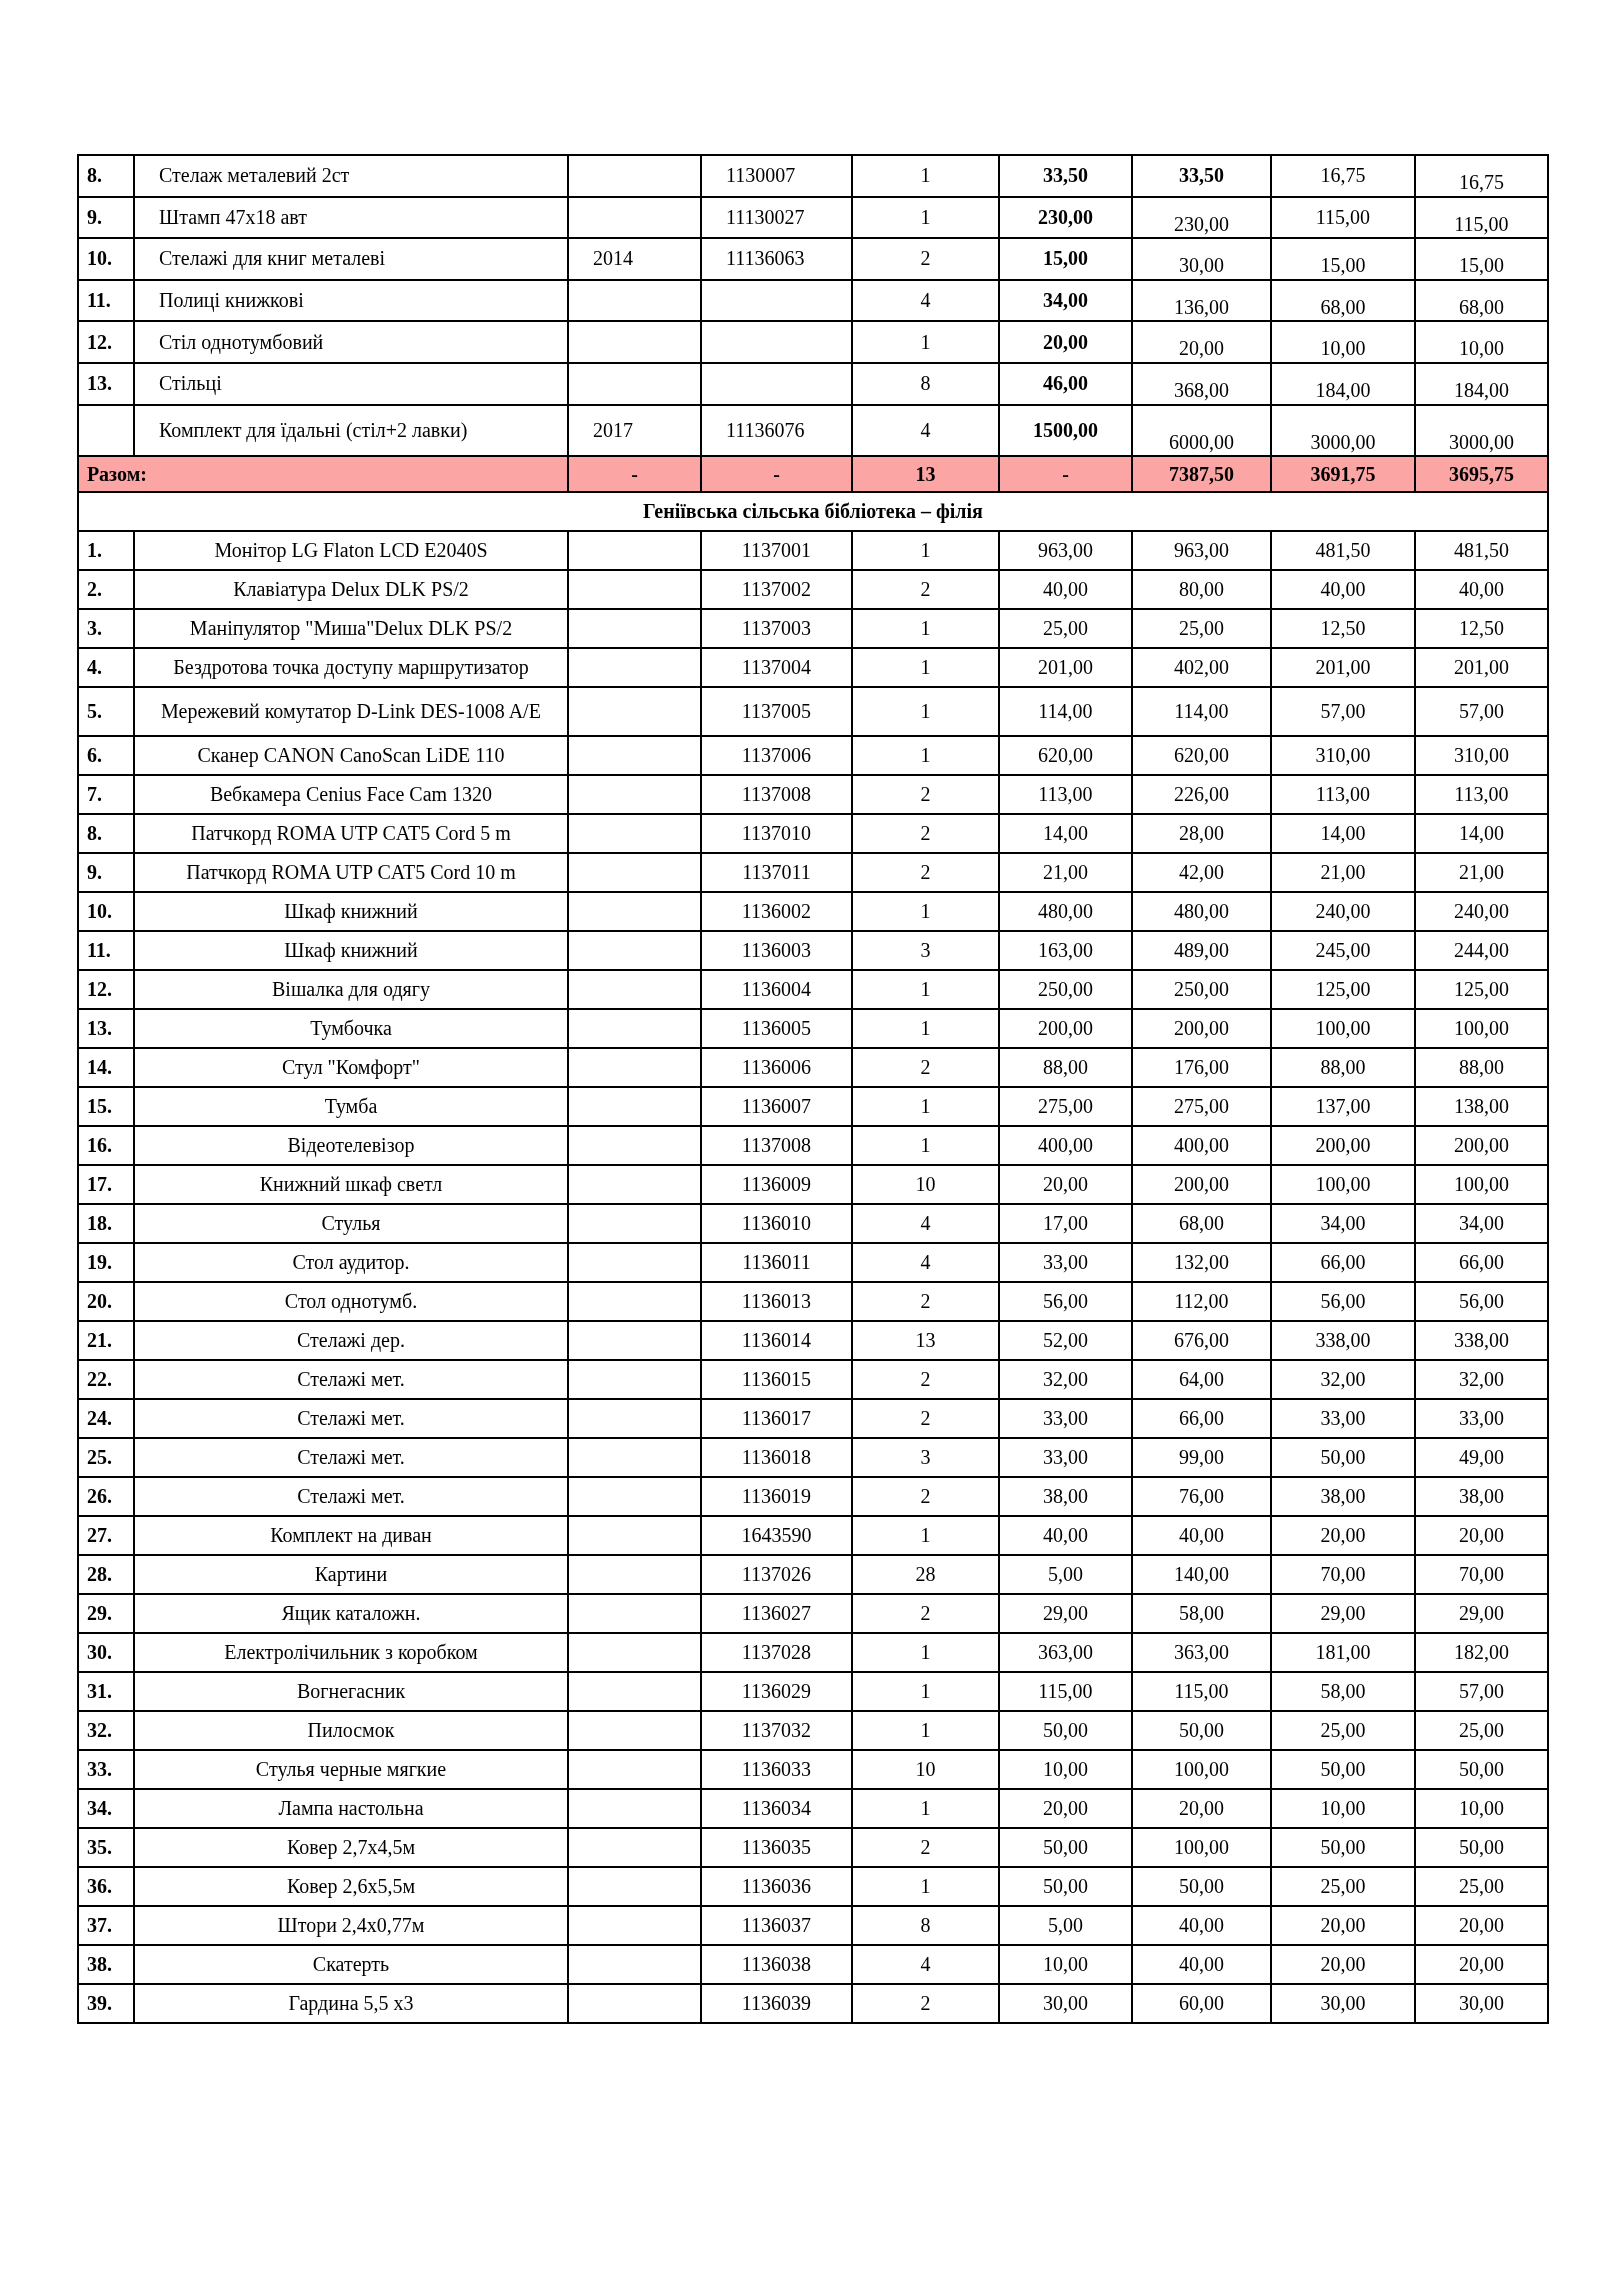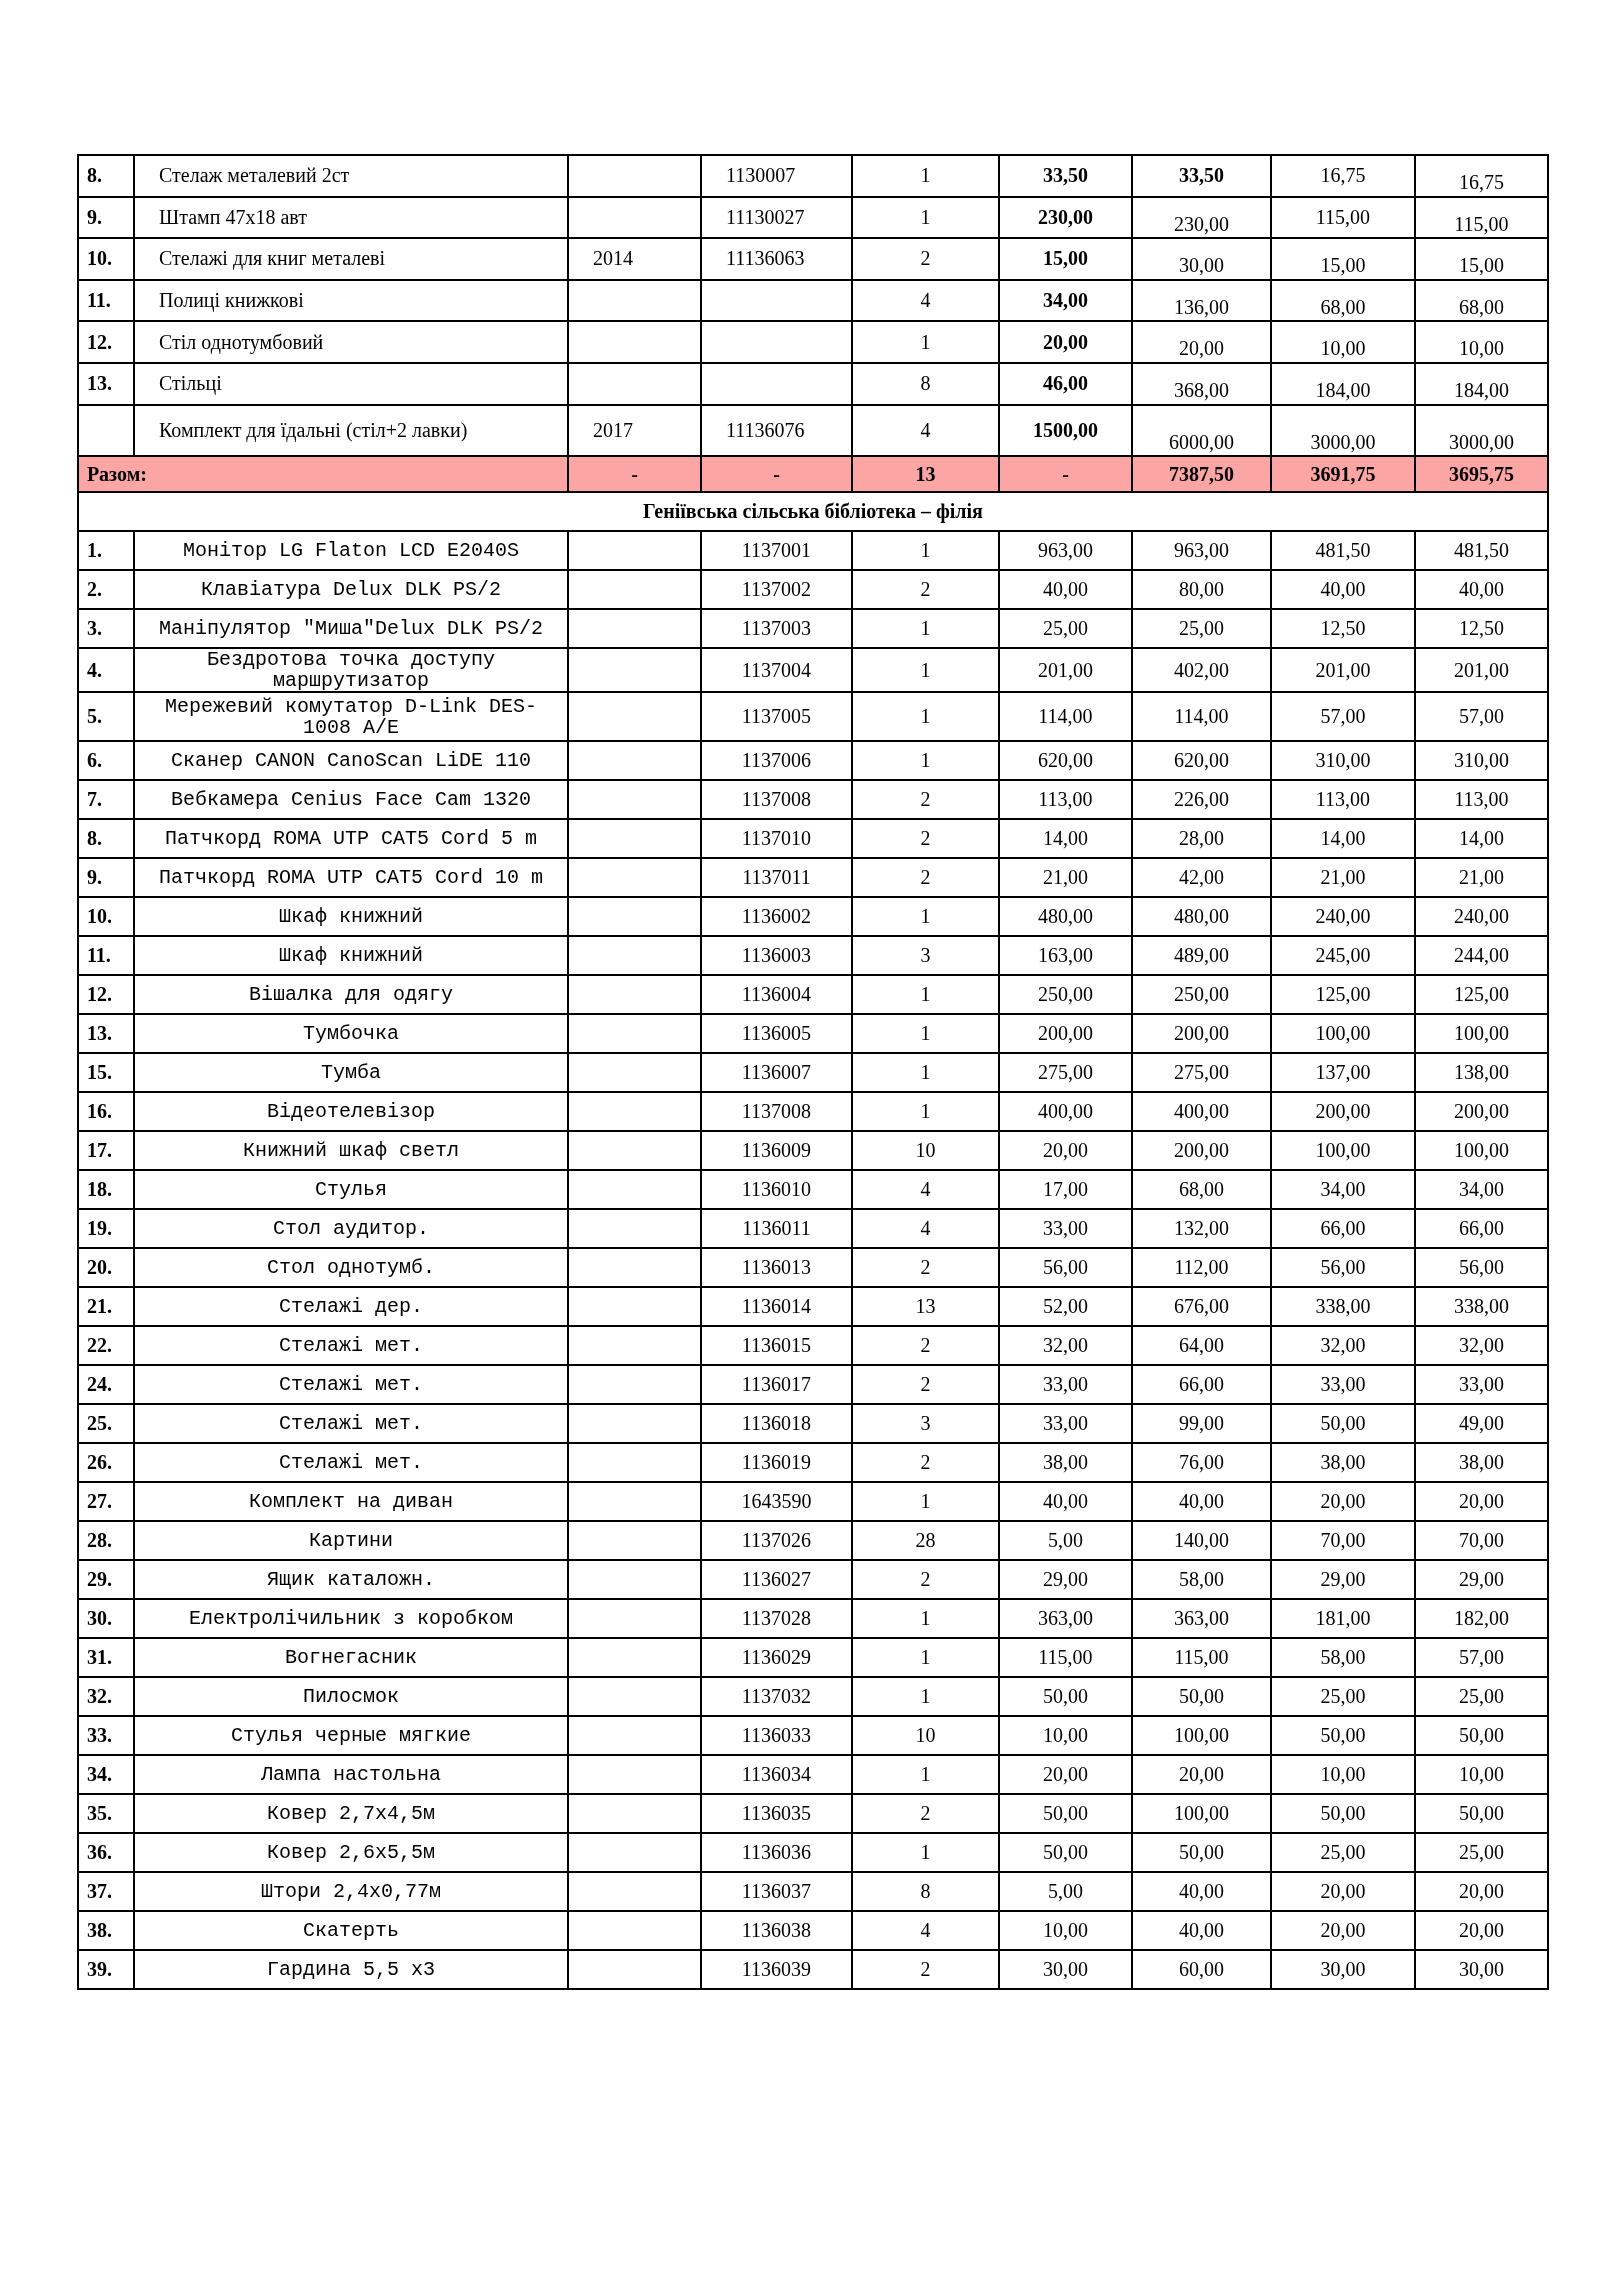--- a/index.html
+++ b/index.html
@@ -4,21 +4,21 @@
 <style>
   html, body { margin: 0; padding: 0; background: #ffffff; }
   body { width: 1623px; height: 2295px; position: relative; font-family: "Liberation Serif", "DejaVu Serif", serif; color: #000; }
   .page { position: absolute; left: 77px; top: 154px; width: 1470px; }
   table { border-collapse: collapse; width: 1470px; table-layout: fixed; }
   td { border: 2px solid #000; font-size: 20px; padding: 0 6.5px; height: 37px; vertical-align: middle; line-height: 1.05; }
   col.c1 { width: 56px; } col.c2 { width: 434px; } col.c3 { width: 133px; } col.c4 { width: 151px; }
   col.c5 { width: 147px; } col.c6 { width: 133px; } col.c7 { width: 139px; } col.c8 { width: 144px; } col.c9 { width: 133px; }
   .num { font-weight: bold; text-align: left; padding-left: 7.9px; }
   .name-left { text-align: left; padding-left: 24px; }
-  .name-center { text-align: center; font-family: Liberation Mono, monospace; }
+  .name-center { text-align: center; }
   .center { text-align: center; }
   .bold { font-weight: bold; }
   .low { vertical-align: bottom; padding-bottom: 2.6px; }
   tr.tall td { height: 47px; }
   tr.total td { background: #fca5a5; font-weight: bold; height: 34px; }
   tr.section td { height: 37px; text-align: center; font-weight: bold; border-left: 2px solid #000; border-right: 2px solid #000; margin-top: 42px; }
 </style>
 </head>
 <body>
 
@@ -269,20 +269,31 @@
           <td class="name-center">Тумбочка</td>
           <td></td>
           <td class="center">1136005</td>
           <td class="center">1</td>
           <td class="center">200,00</td>
           <td class="center">200,00</td>
           <td class="center">100,00</td>
           <td class="center">100,00</td>
         </tr>
         <tr>
+          <td class="num">14.</td>
+          <td class="name-center">Стул "Комфорт"</td>
+          <td></td>
+          <td class="center">1136006</td>
+          <td class="center">2</td>
+          <td class="center">88,00</td>
+          <td class="center">176,00</td>
+          <td class="center">88,00</td>
+          <td class="center">88,00</td>
+        </tr>
+        <tr>
           <td class="num">15.</td>
           <td class="name-center">Тумба</td>
           <td></td>
           <td class="center">1136007</td>
           <td class="center">1</td>
           <td class="center">275,00</td>
           <td class="center">275,00</td>
           <td class="center">137,00</td>
           <td class="center">138,00</td>
         </tr>

